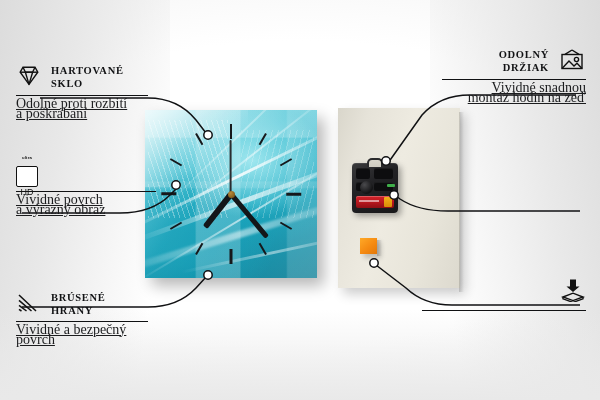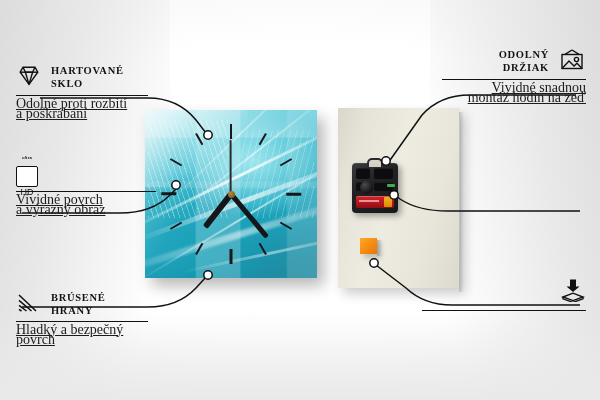--- a/index.html
+++ b/index.html
@@ -334,21 +334,21 @@
           <path d="M3 3 L20 19"></path>
             <path d="M3 8.4 L15.5 19"></path>
           <path d="M3 13.4 L10.5 19"></path>
             <path d="M3 17.4 L5.5 19"></path>
         </svg>
       </span>
       <span class="titles">BRÚSENÉ
 HRANY</span>
     </div>
     <div class="rule" style="width:132px;"></div>
-    <div class="sub">Hladký a bezpečný povrch</div>
+    <div class="sub">Vividné a bezpečný povrch</div>
   </div>
 
   <div class="feat right" style="right:14px; top:48px; width:152px;">
     <div class="row">
       <span class="titles">ODOLNÝ
 DRŽIAK</span>
       <span class="icn">
         <svg width="28" height="23" viewBox="0 0 28 23" fill="none" stroke="#111" stroke-width="1.4">
           <rect x="4" y="6.5" width="20" height="14"></rect>
           <path d="M14 2 L7 6.4 M14 2 L21 6.4"></path>

